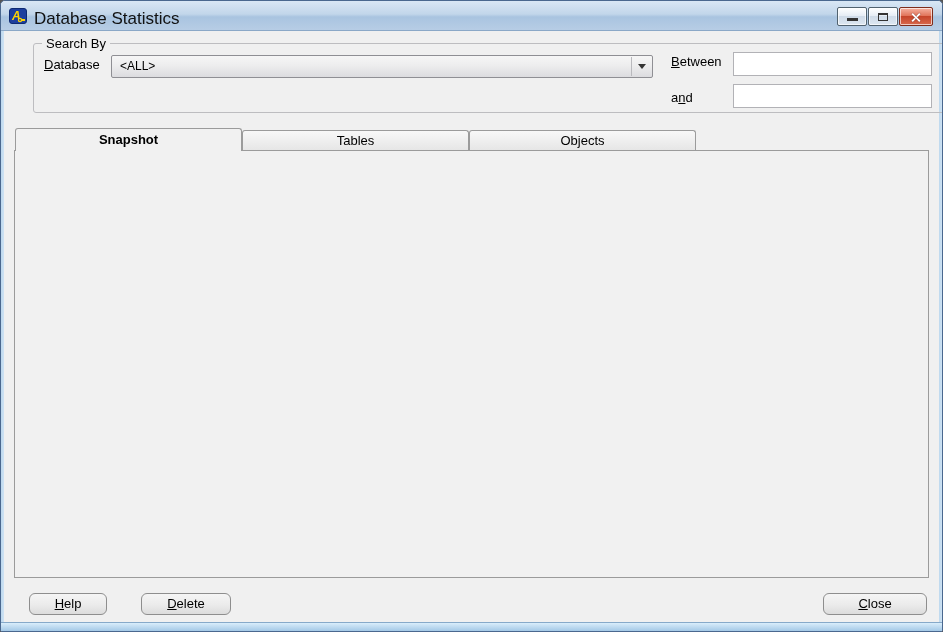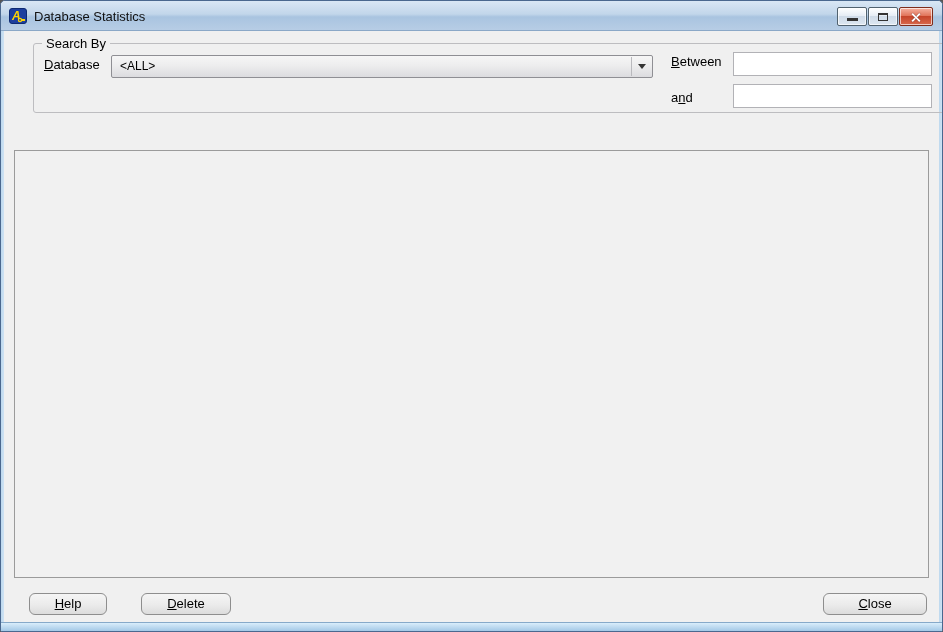--- a/index.html
+++ b/index.html
@@ -9,21 +9,21 @@
     background:#f0f0f0; border:1px solid #4a688f; border-radius:5px 5px 2px 2px;
     overflow:hidden; font-size:13px; color:#000;
   }
   
   #titlebar {
     position:absolute; left:0; top:0; right:0; height:30px;
     background:linear-gradient(#d9e7f5, #c2d6ea 45%, #a9c4e0 55%, #b7cde5);
     border-bottom:1px solid #8ba8c7; border-radius:4px 4px 0 0;
   }
   #app-icon { position:absolute; left:8px; top:6px; width:18px; height:18px; }
-  #title-text { position:absolute; left:33px; top:8px; font-size:13px; color:#111; }
+  #title-text { position:absolute; left:33px; top:8px; font-size:17px; color:#111; }
   #win-controls { position:absolute; right:9px; top:6px; display:flex; gap:1px; }
   .winbtn {
     width:30px; height:19px; border:1px solid #51626f; border-radius:2px;
     background:linear-gradient(#ffffff, #e6edf5 45%, #cfdbe8 50%, #dde7f1);
     box-shadow:inset 0 0 0 1px rgba(255,255,255,.65);
     position:relative; cursor:default;
   }
   .winbtn.close {
     width:34px;
     background:linear-gradient(#f6b3a2, #e1755b 45%, #c6452a 50%, #d8694d);
@@ -183,20 +183,28 @@
       <span id="combo-arrow-box">
           <span class="tri-down"></span>
         </span>
     </div>
     <span id="lbl-between"><u>B</u>etween</span>
     <input id="inp-between" class="txt" value="" style="">
     <span id="lbl-and">a<u>n</u>d</span>
     <input id="inp-and" class="txt" value="" style="">
   </div>
 
+  <div id="tabstrip">
+
+      <div class="tab active"><span>Snapshot</span></div>
+
+      <div class="tab"><span>Tables</span></div>
+
+      <div class="tab"><span>Objects</span></div>
+    </div>
   <div id="panel"></div>
 
   <span id="lbl-snapshot-taken"><u>S</u>napshot Taken</span>
   <div id="listbox">
     <div id="list-items">
 
         <div class="ls-item">
           <span>3/21</span>
           <span>9:00:12 AM</span>
         </div>

